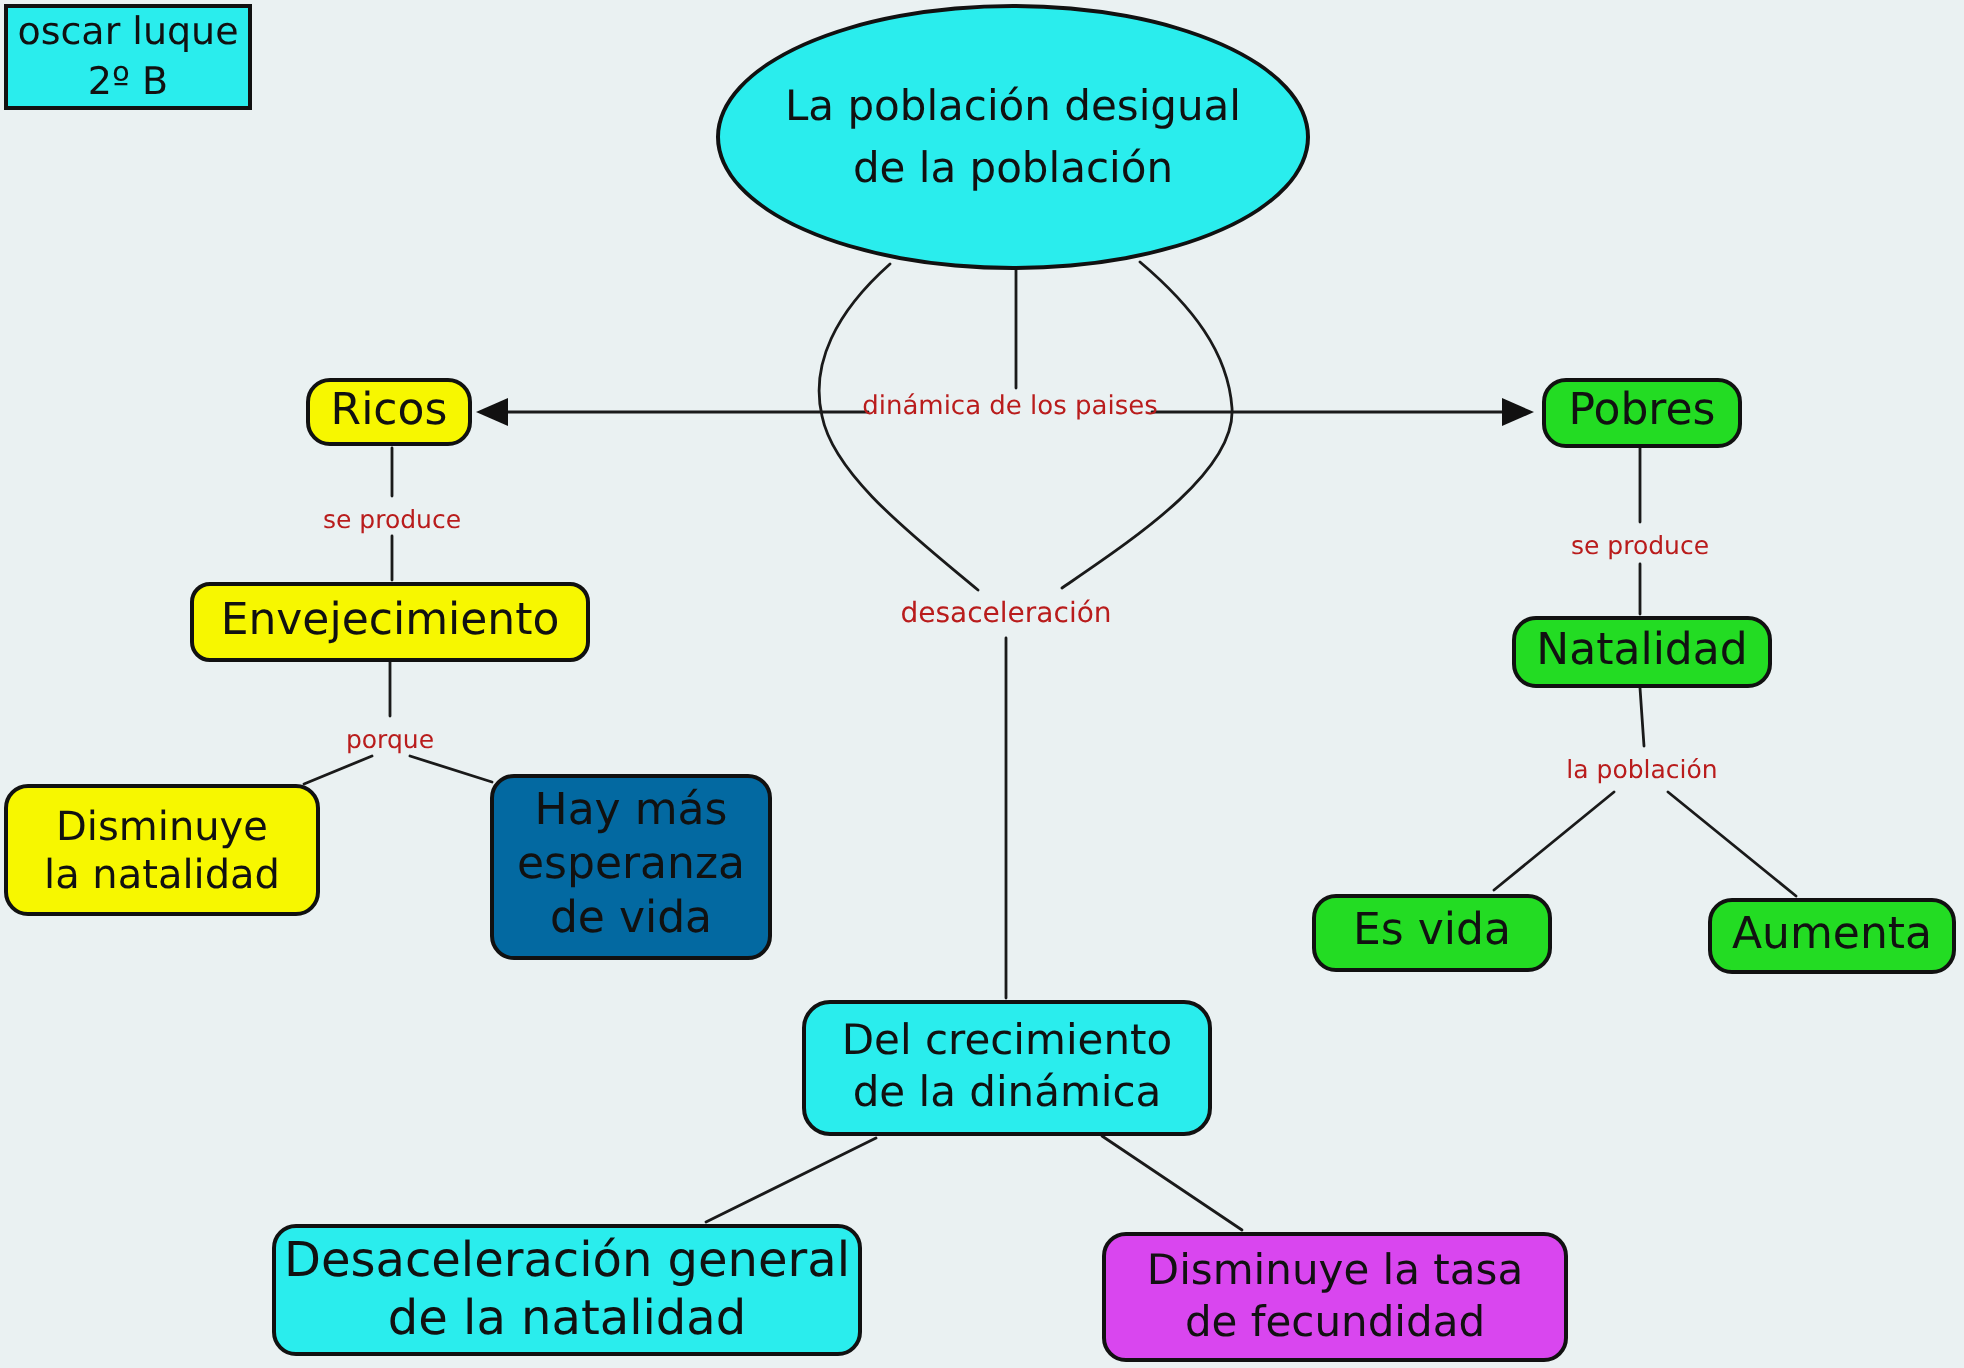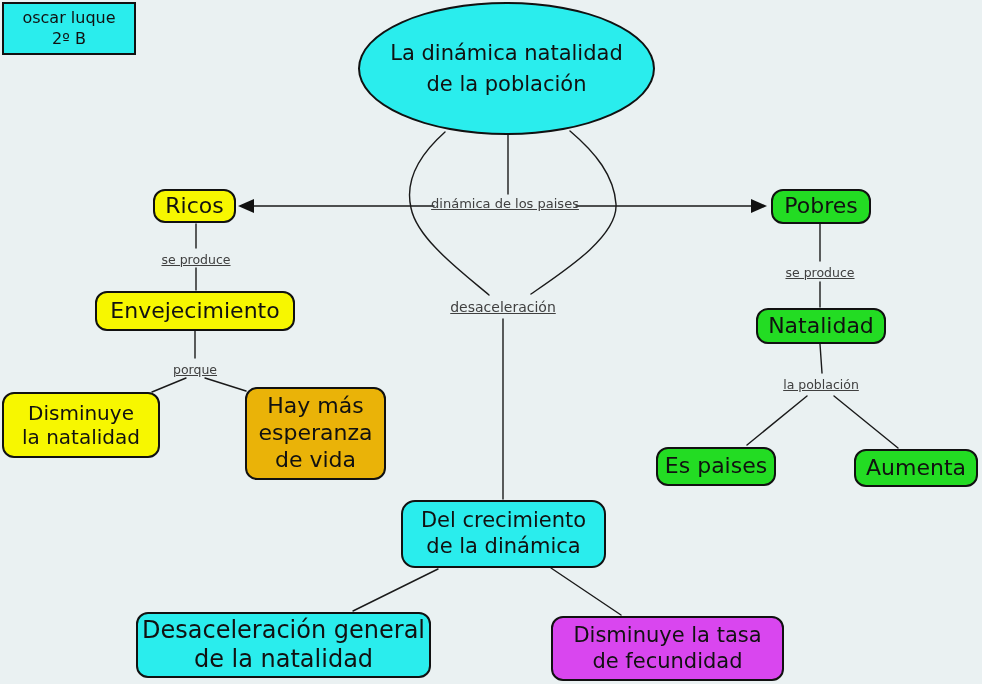--- a/index.html
+++ b/index.html
@@ -29,52 +29,51 @@
     border-radius: 12px;
     display: flex;
     align-items: center;
     justify-content: center;
     text-align: center;
     white-space: pre-line;
     line-height: 1.22;
     cursor: default;
   }
   .node-author {
-    left: 2px; top: 2px; width: 134px; height: 53px;
+    left: 2px; top: 2px; width: 124px; height: 53px;
     border-radius: 0;
-    font-size: 16px;
+    font-size: 19px;
     line-height: 1.3;
   }
   .node-root {
     left: 358px; top: 2px; width: 297px; height: 133px;
     border-radius: 50%;
     font-size: 21px;
     line-height: 1.45;
   }
   .node-ricos          { left: 153px; top: 189px; width: 83px;  height: 34px; font-size: 22px; }
   .node-pobres         { left: 771px; top: 189px; width: 100px; height: 35px; font-size: 22px; }
-  .node-envejecimiento { left: 95px;  top: 291px; width: 200px; height: 40px; font-size: 22px; }
+  .node-envejecimiento { left: 95px;  top: 291px; width: 200px; height: 40px; font-size: 22px; border-radius: 10px; }
   .node-natalidad      { left: 756px; top: 308px; width: 130px; height: 36px; font-size: 22px; }
   .node-disminuye-nat  { left: 2px;   top: 392px; width: 158px; height: 66px; font-size: 20px; }
   .node-hay-mas        { left: 245px; top: 387px; width: 141px; height: 93px; font-size: 22px; }
   .node-es-joven       { left: 656px; top: 447px; width: 120px; height: 39px; font-size: 22px; }
   .node-aumenta        { left: 854px; top: 449px; width: 124px; height: 38px; font-size: 22px; }
   .node-crecimiento    { left: 401px; top: 500px; width: 205px; height: 68px; font-size: 21px; border-radius: 14px; }
   .node-desa-general   { left: 136px; top: 612px; width: 295px; height: 66px; font-size: 24px; }
   .node-dism-tasa      { left: 551px; top: 616px; width: 233px; height: 65px; font-size: 21px; }
 
   .link-label {
     position: absolute;
     z-index: 2;
     transform: translateX(-50%);
     font-size: 12.5px;
     white-space: nowrap;
-    color: #404040;
+    color: #b91c1c;
     cursor: default;
-    text-decoration: underline;
   }
   .lbl-dinamica      { left: 505px; top: 196px; font-size: 13px; }
   .lbl-se-prod-left  { left: 196px; top: 252px; }
   .lbl-porque        { left: 195px; top: 362px; }
   .lbl-desacel       { left: 503px; top: 299px; font-size: 14px; }
   .lbl-se-prod-right { left: 820px; top: 265px; }
   .lbl-poblacion     { left: 821px; top: 377px; }
 </style>
 </head>
 <body>
@@ -108,39 +107,39 @@
 
     <line x1="503" y1="319" x2="503" y2="499"></line>
 
     <line x1="438" y1="569" x2="353" y2="611"></line>
     <line x1="551" y1="568" x2="621" y2="615"></line>
   </svg>
 
   <div class="node node-author" style="background-color: rgb(42, 237, 237);">oscar luque
 2º B</div>
 
-  <div class="node node-root" style="background-color: rgb(42, 237, 237);">La dinámica natalidad
+  <div class="node node-root" style="background-color: rgb(42, 237, 237);">La población desigual
 de la población</div>
 
   <div class="node node-pobres" style="background-color: rgb(35, 220, 35);">Pobres</div>
 
   <div class="node node-ricos" style="background-color: rgb(247, 247, 0);">Ricos</div>
 
   <div class="node node-envejecimiento" style="background-color: rgb(247, 247, 0);">Envejecimiento</div>
 
   <div class="node node-natalidad" style="background-color: rgb(35, 220, 35);">Natalidad</div>
 
   <div class="node node-disminuye-nat" style="background-color: rgb(247, 247, 0);">Disminuye
 la natalidad</div>
 
-  <div class="node node-hay-mas" style="background-color: #eab308;">Hay más
+  <div class="node node-hay-mas" style="background-color: #0369a1;">Hay más
 esperanza
 de vida</div>
 
-  <div class="node node-es-joven" style="background-color: rgb(35, 220, 35);">Es paises</div>
+  <div class="node node-es-joven" style="background-color: rgb(35, 220, 35);">Es vida</div>
 
   <div class="node node-aumenta" style="background-color: rgb(35, 220, 35);">Aumenta</div>
 
   <div class="node node-crecimiento" style="background-color: rgb(42, 237, 237);">Del crecimiento
 de la dinámica</div>
 
   <div class="node node-desa-general" style="background-color: rgb(42, 237, 237);">Desaceleración general
 de la natalidad</div>
 
   <div class="node node-dism-tasa" style="background-color: #d946ef;">Disminuye la tasa

